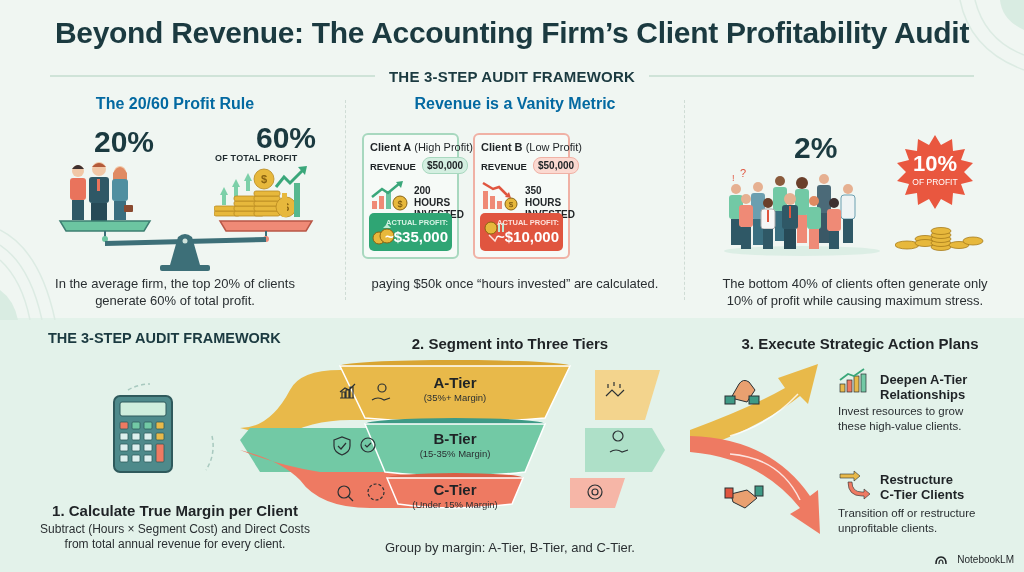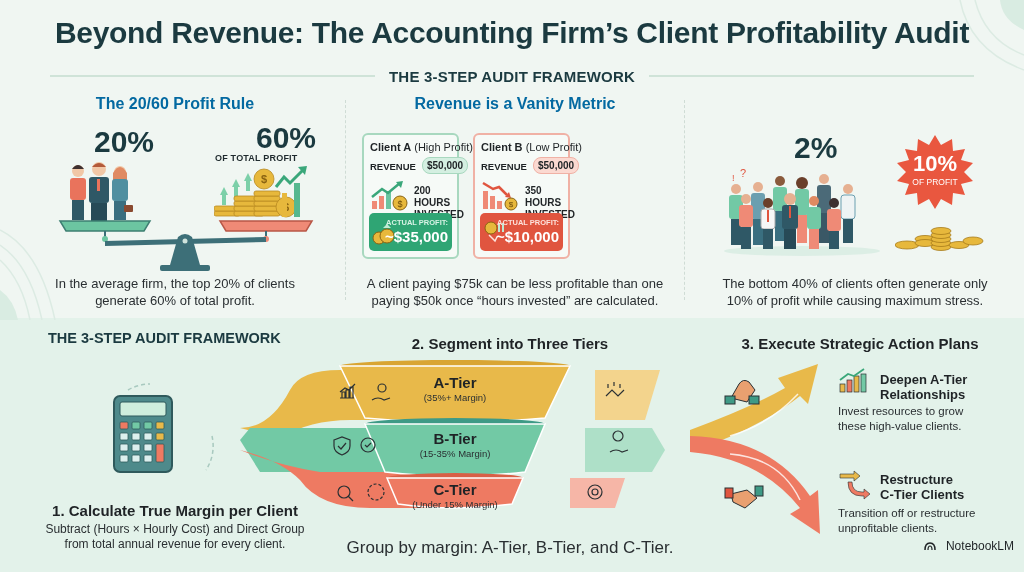--- a/index.html
+++ b/index.html
@@ -54,21 +54,21 @@
   .step-text { position: absolute; font-size: 12px; color: #2a2f32; text-align: center; line-height: 15px; }
   .section-heading { position: absolute; left: 48px; top: 330px; font-size: 14.5px; font-weight: bold; color: #1b3a40; }
 
   .tier-label { position: absolute; text-align: center; width: 160px; }
   .tier-label .tn { font-size: 15px; font-weight: bold; color: #1f2326; display: block; }
   .tier-label .tm { font-size: 9.5px; color: #2a2f32; display: block; margin-top: 1px; }
 
   .action-title { position: absolute; font-size: 13px; font-weight: bold; color: #1f2326; line-height: 15px; }
   .action-text { position: absolute; font-size: 11.5px; color: #2a2f32; line-height: 15px; }
 
-  .brand { position: absolute; right: 10px; bottom: 19px; font-size: 12px; color: #1f2326; display: flex; align-items: center; gap: 10px; }
+  .brand { position: absolute; right: 10px; bottom: 7px; font-size: 10px; color: #1f2326; display: flex; align-items: center; gap: 10px; }
   svg { display: block; }
 </style>
 </head>
 <body>
 
 <div class="top-bg"></div>
 <div class="bottom-bg"></div>
 
 <svg class="deco-curve" style="left:0;top:210px" width="70" height="110">
   <path d="M0 20 Q40 40 55 110" stroke="#dcebe3" fill="none" stroke-width="1.5"></path>
@@ -213,21 +213,20 @@
           <rect x="15" y="4" width="2" height="9" fill="#bfead4"></rect>
           <rect x="19" y="4" width="2" height="9" fill="#bfead4"></rect>
         <path d="M6 16 L12 22 L14 18" stroke="#fde2dc" stroke-width="1.5" fill="none"></path>
       </svg>
       <div class="pl">ACTUAL PROFIT:</div>
       <div class="pv">~$10,000</div>
     </div>
   </div>
 
   <div class="col-caption" style="top:180px;left:0">
-    <div>A client paying $75k can be less profitable than one</div>
     <div>paying $50k once “hours invested” are calculated.</div>
   </div>
 </div>
 
 <div class="divider-v" style="left:684px"></div>
 
 <div class="col" style="left:690px;width:330px">
   <div class="big-pct" style="left:76px;top:36px">2%</div>
   <svg style="position:absolute;left:32px;top:72px" width="160" height="90">
     <ellipse cx="80" cy="84" rx="78" ry="5" fill="#dceee5"></ellipse>
@@ -316,21 +315,21 @@
       <rect x="22" y="64" width="8" height="7" rx="1" fill="#dcefee"></rect>
       <rect x="34" y="64" width="8" height="7" rx="1" fill="#dcefee"></rect>
       <rect x="46" y="64" width="8" height="18" rx="1" fill="#ee7a62"></rect>
     <rect x="10" y="75" width="8" height="7" rx="1" fill="#dcefee"></rect>
       <rect x="22" y="75" width="8" height="7" rx="1" fill="#dcefee"></rect>
       <rect x="34" y="75" width="8" height="7" rx="1" fill="#dcefee"></rect>
   </g>
 </svg>
 <div class="step-title" style="left:20px;top:502px;width:310px">1. Calculate True Margin per Client</div>
 <div class="step-text" style="left:20px;top:522px;width:310px">
-  <div>Subtract (Hours × Hourly Cost) and Direct Group</div>
+  <div>Subtract (Hours × Segment Cost) and Direct Costs</div>
   <div>from total annual revenue for every client.</div>
 </div>
 
 <div class="step-title" style="left:400px;top:335px;width:220px">2. Segment into Three Tiers</div>
 <svg style="position:absolute;left:240px;top:360px" width="480" height="150">
 
   <path d="M0 68 Q30 68 50 30 Q60 10 100 10 L165 10 L165 60 L110 60 Q70 60 40 78 Z" fill="#e8b94a"></path>
   <path d="M0 80 L10 68 L170 68 L170 112 L20 112 Z" fill="#72c9a5"></path>
   <path d="M0 90 Q40 100 60 120 Q80 148 130 148 L190 148 L190 112 L80 112 Q40 106 0 90 Z" fill="#ee7a62"></path>
 
@@ -367,21 +366,21 @@
   <span class="tm">(35%+ Margin)</span>
 </div>
 <div class="tier-label" style="left:375px;top:430px">
   <span class="tn">B-Tier</span>
   <span class="tm">(15-35% Margin)</span>
 </div>
 <div class="tier-label" style="left:375px;top:481px">
   <span class="tn">C-Tier</span>
   <span class="tm">(Under 15% Margin)</span>
 </div>
-<div class="step-text" style="left:340px;top:540px;width:340px;font-size:17px">Group by margin: A-Tier, B-Tier, and C-Tier.</div>
+<div class="step-text" style="left:340px;top:540px;width:340px;font-size:13px">Group by margin: A-Tier, B-Tier, and C-Tier.</div>
 
 <div class="step-title" style="left:730px;top:335px;width:260px">3. Execute Strategic Action Plans</div>
 <svg style="position:absolute;left:690px;top:358px" width="140" height="180">
   <path d="M0 72 Q60 50 95 30 L88 20 L128 6 L118 46 L110 38 Q70 70 0 94 Z" fill="#e8b94a"></path>
   <path d="M0 94 Q70 100 110 150 L100 156 L130 176 L128 132 L120 138 Q80 80 0 78 Z" fill="#ee7a62"></path>
   <path d="M40 78 Q80 66 108 36" stroke="#fff" stroke-width="1.5" fill="none" opacity="0.8"></path>
   <path d="M40 96 Q90 100 110 142" stroke="#fff" stroke-width="1.5" fill="none" opacity="0.8"></path>
 
   <g transform="translate(35,18)">
     <path d="M6 22 L14 8 Q18 2 24 6 L30 14 L22 26 Z" fill="#e9a070" stroke="#2a3033"></path>

